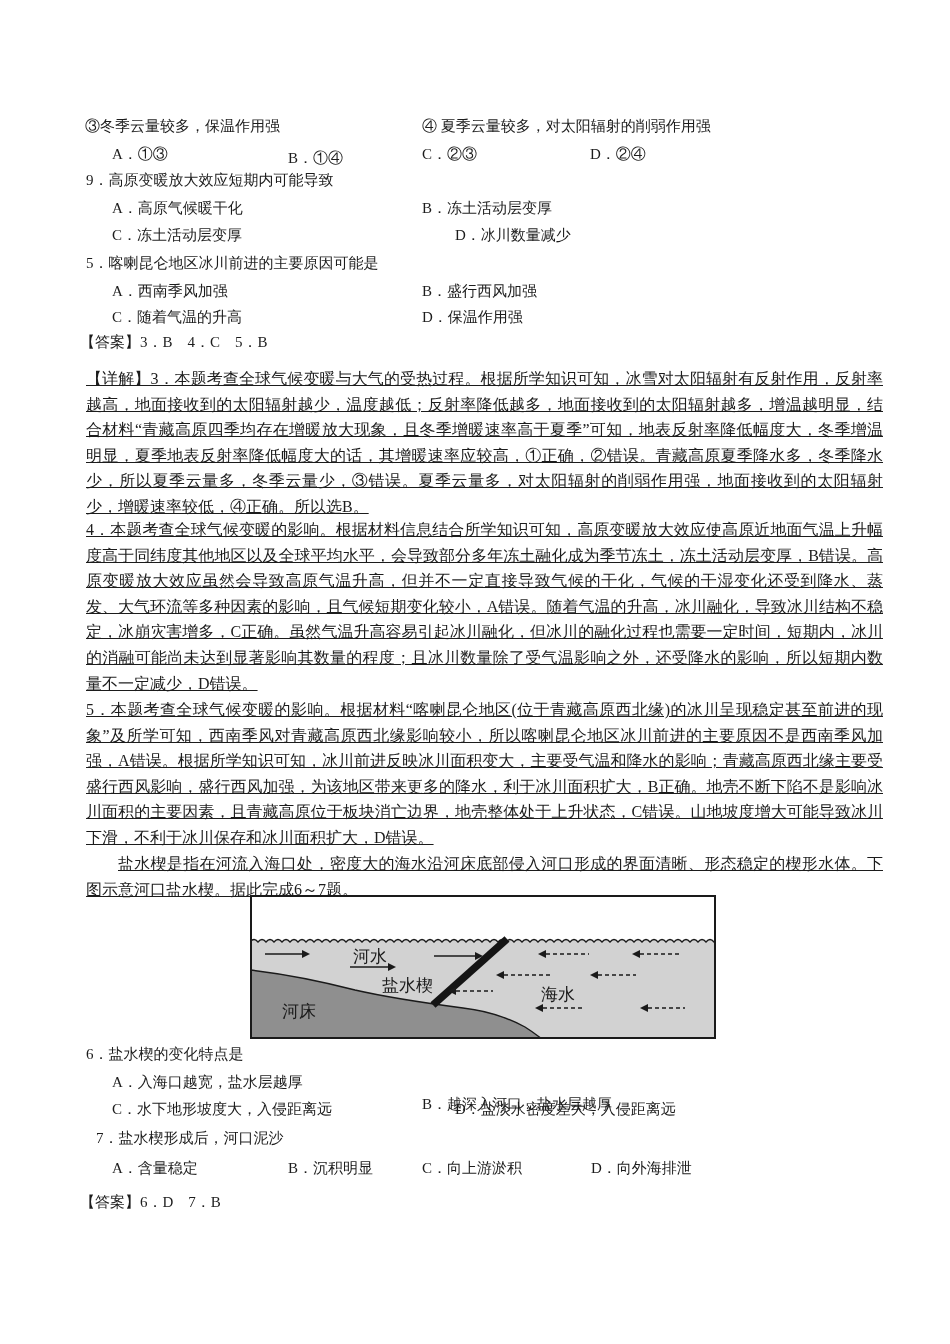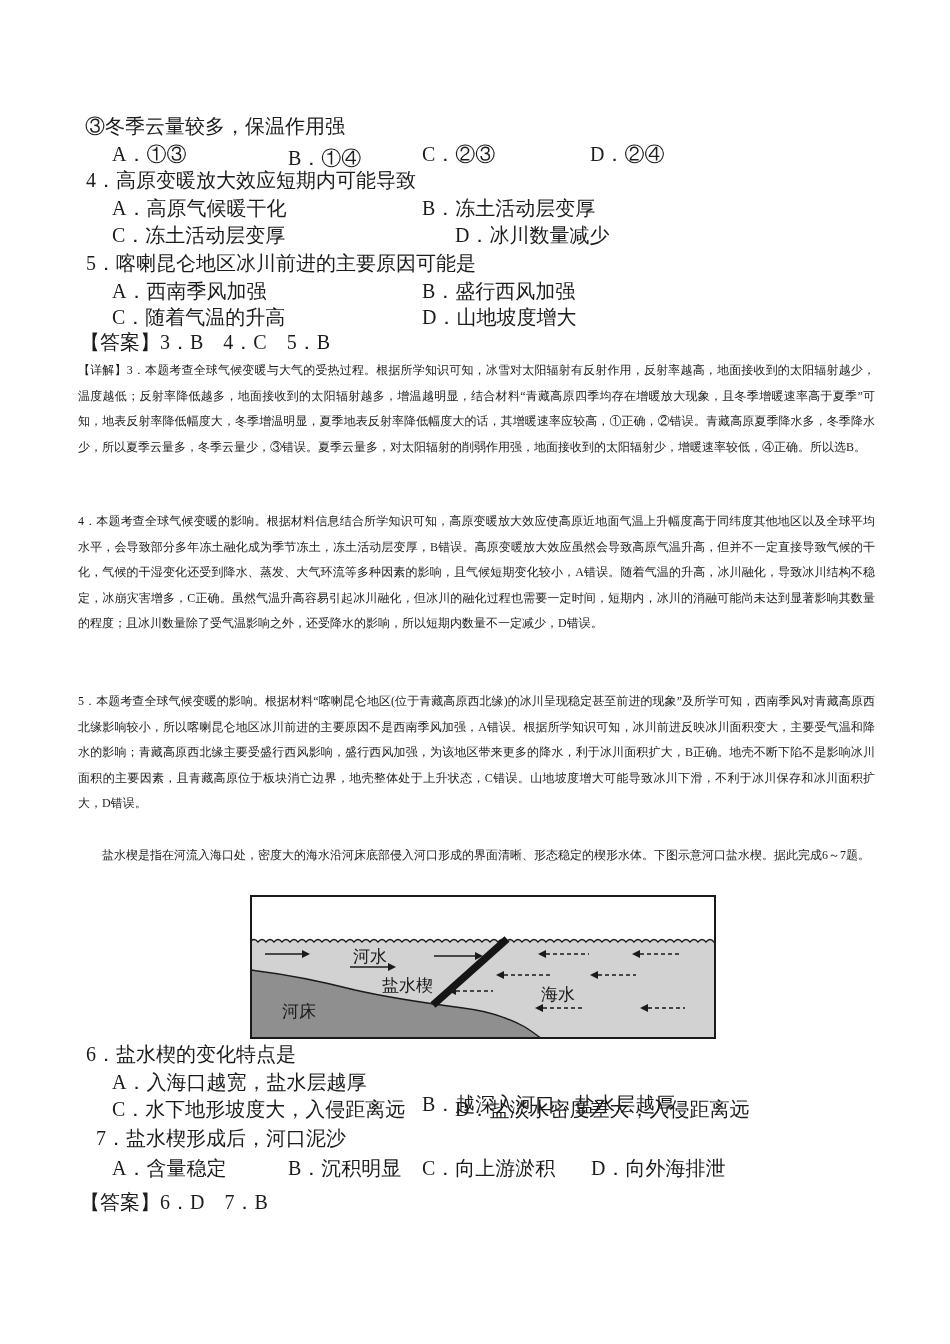--- a/index.html
+++ b/index.html
@@ -8,68 +8,70 @@
     width:950px;height:1344px;
     margin:0 auto;
     background:#ffffff;
     font-family:"Liberation Serif","DejaVu Serif",serif;
     color:#1c1c1c;
     overflow:hidden;
   }
   .ln{
     position:absolute;
     white-space:nowrap;
-    font-size:20px;
+    font-size:15px;
     line-height:21px;
   }
   .para{
     position:absolute;
     left:78px;
     width:797px;
-    margin:0;
-    font-size:12px;
+    margin:8px;
+    font-size:16px;
     line-height:25.6px;
     text-align:justify;
     text-justify:inter-character;
+    text-decoration:underline;
   }
   .indent{text-indent:2em;}
   .figure-wrap{
     position:absolute;
     left:242px;top:895px;
     width:466px;height:144px;padding-left:8px;
   }
   svg text{
     font-family:"Liberation Serif","DejaVu Serif",serif;
     font-size:17px;
     fill:#1a1a1a;
   }
 </style>
 </head>
 <body>
 
 <div class="page">
 
   <span class="ln" style="left:85px;top:116px">③冬季云量较多，保温作用强</span>
+  <span class="ln" style="left:422px;top:116px">④ 夏季云量较多，对太阳辐射的削弱作用强</span>
 
   <span class="ln" style="left:112px;top:144px">A．①③</span>
   <span class="ln" style="left:288px;top:148px">B．①④</span>
   <span class="ln" style="left:422px;top:144px">C．②③</span>
   <span class="ln" style="left:590px;top:144px">D．②④</span>
 
-  <span class="ln" style="left:86px;top:170px">4．高原变暖放大效应短期内可能导致</span>
+  <span class="ln" style="left:86px;top:170px">9．高原变暖放大效应短期内可能导致</span>
   <span class="ln" style="left:112px;top:198px">A．高原气候暖干化</span>
   <span class="ln" style="left:422px;top:198px">B．冻土活动层变厚</span>
   <span class="ln" style="left:112px;top:225px">C．冻土活动层变厚</span>
   <span class="ln" style="left:455px;top:225px">D．冰川数量减少</span>
 
   <span class="ln" style="left:86px;top:253px">5．喀喇昆仑地区冰川前进的主要原因可能是</span>
   <span class="ln" style="left:112px;top:281px">A．西南季风加强</span>
   <span class="ln" style="left:422px;top:281px">B．盛行西风加强</span>
   <span class="ln" style="left:112px;top:307px">C．随着气温的升高</span>
-  <span class="ln" style="left:422px;top:307px">D．山地坡度增大</span>
+  <span class="ln" style="left:422px;top:307px">D．保温作用强</span>
 
   <span class="ln" style="left:80px;top:332px">【答案】3．B　4．C　5．B</span>
 
   <p class="para" style="top:358px">【详解】3．本题考查全球气候变暖与大气的受热过程。根据所学知识可知，冰雪对太阳辐射有反射作用，反射率越高，地面接收到的太阳辐射越少，温度越低；反射率降低越多，地面接收到的太阳辐射越多，增温越明显，结合材料“青藏高原四季均存在增暖放大现象，且冬季增暖速率高于夏季”可知，地表反射率降低幅度大，冬季增温明显，夏季地表反射率降低幅度大的话，其增暖速率应较高，①正确，②错误。青藏高原夏季降水多，冬季降水少，所以夏季云量多，冬季云量少，③错误。夏季云量多，对太阳辐射的削弱作用强，地面接收到的太阳辐射少，增暖速率较低，④正确。所以选B。</p>
   <p class="para" style="top:509px">4．本题考查全球气候变暖的影响。根据材料信息结合所学知识可知，高原变暖放大效应使高原近地面气温上升幅度高于同纬度其他地区以及全球平均水平，会导致部分多年冻土融化成为季节冻土，冻土活动层变厚，B错误。高原变暖放大效应虽然会导致高原气温升高，但并不一定直接导致气候的干化，气候的干湿变化还受到降水、蒸发、大气环流等多种因素的影响，且气候短期变化较小，A错误。随着气温的升高，冰川融化，导致冰川结构不稳定，冰崩灾害增多，C正确。虽然气温升高容易引起冰川融化，但冰川的融化过程也需要一定时间，短期内，冰川的消融可能尚未达到显著影响其数量的程度；且冰川数量除了受气温影响之外，还受降水的影响，所以短期内数量不一定减少，D错误。</p>
   <p class="para" style="top:689px">5．本题考查全球气候变暖的影响。根据材料“喀喇昆仑地区(位于青藏高原西北缘)的冰川呈现稳定甚至前进的现象”及所学可知，西南季风对青藏高原西北缘影响较小，所以喀喇昆仑地区冰川前进的主要原因不是西南季风加强，A错误。根据所学知识可知，冰川前进反映冰川面积变大，主要受气温和降水的影响；青藏高原西北缘主要受盛行西风影响，盛行西风加强，为该地区带来更多的降水，利于冰川面积扩大，B正确。地壳不断下陷不是影响冰川面积的主要因素，且青藏高原位于板块消亡边界，地壳整体处于上升状态，C错误。山地坡度增大可能导致冰川下滑，不利于冰川保存和冰川面积扩大，D错误。</p>
 
   <p class="para indent" style="top:843px">盐水楔是指在河流入海口处，密度大的海水沿河床底部侵入河口形成的界面清晰、形态稳定的楔形水体。下图示意河口盐水楔。据此完成6～7题。</p>
 
   <div class="figure-wrap">

